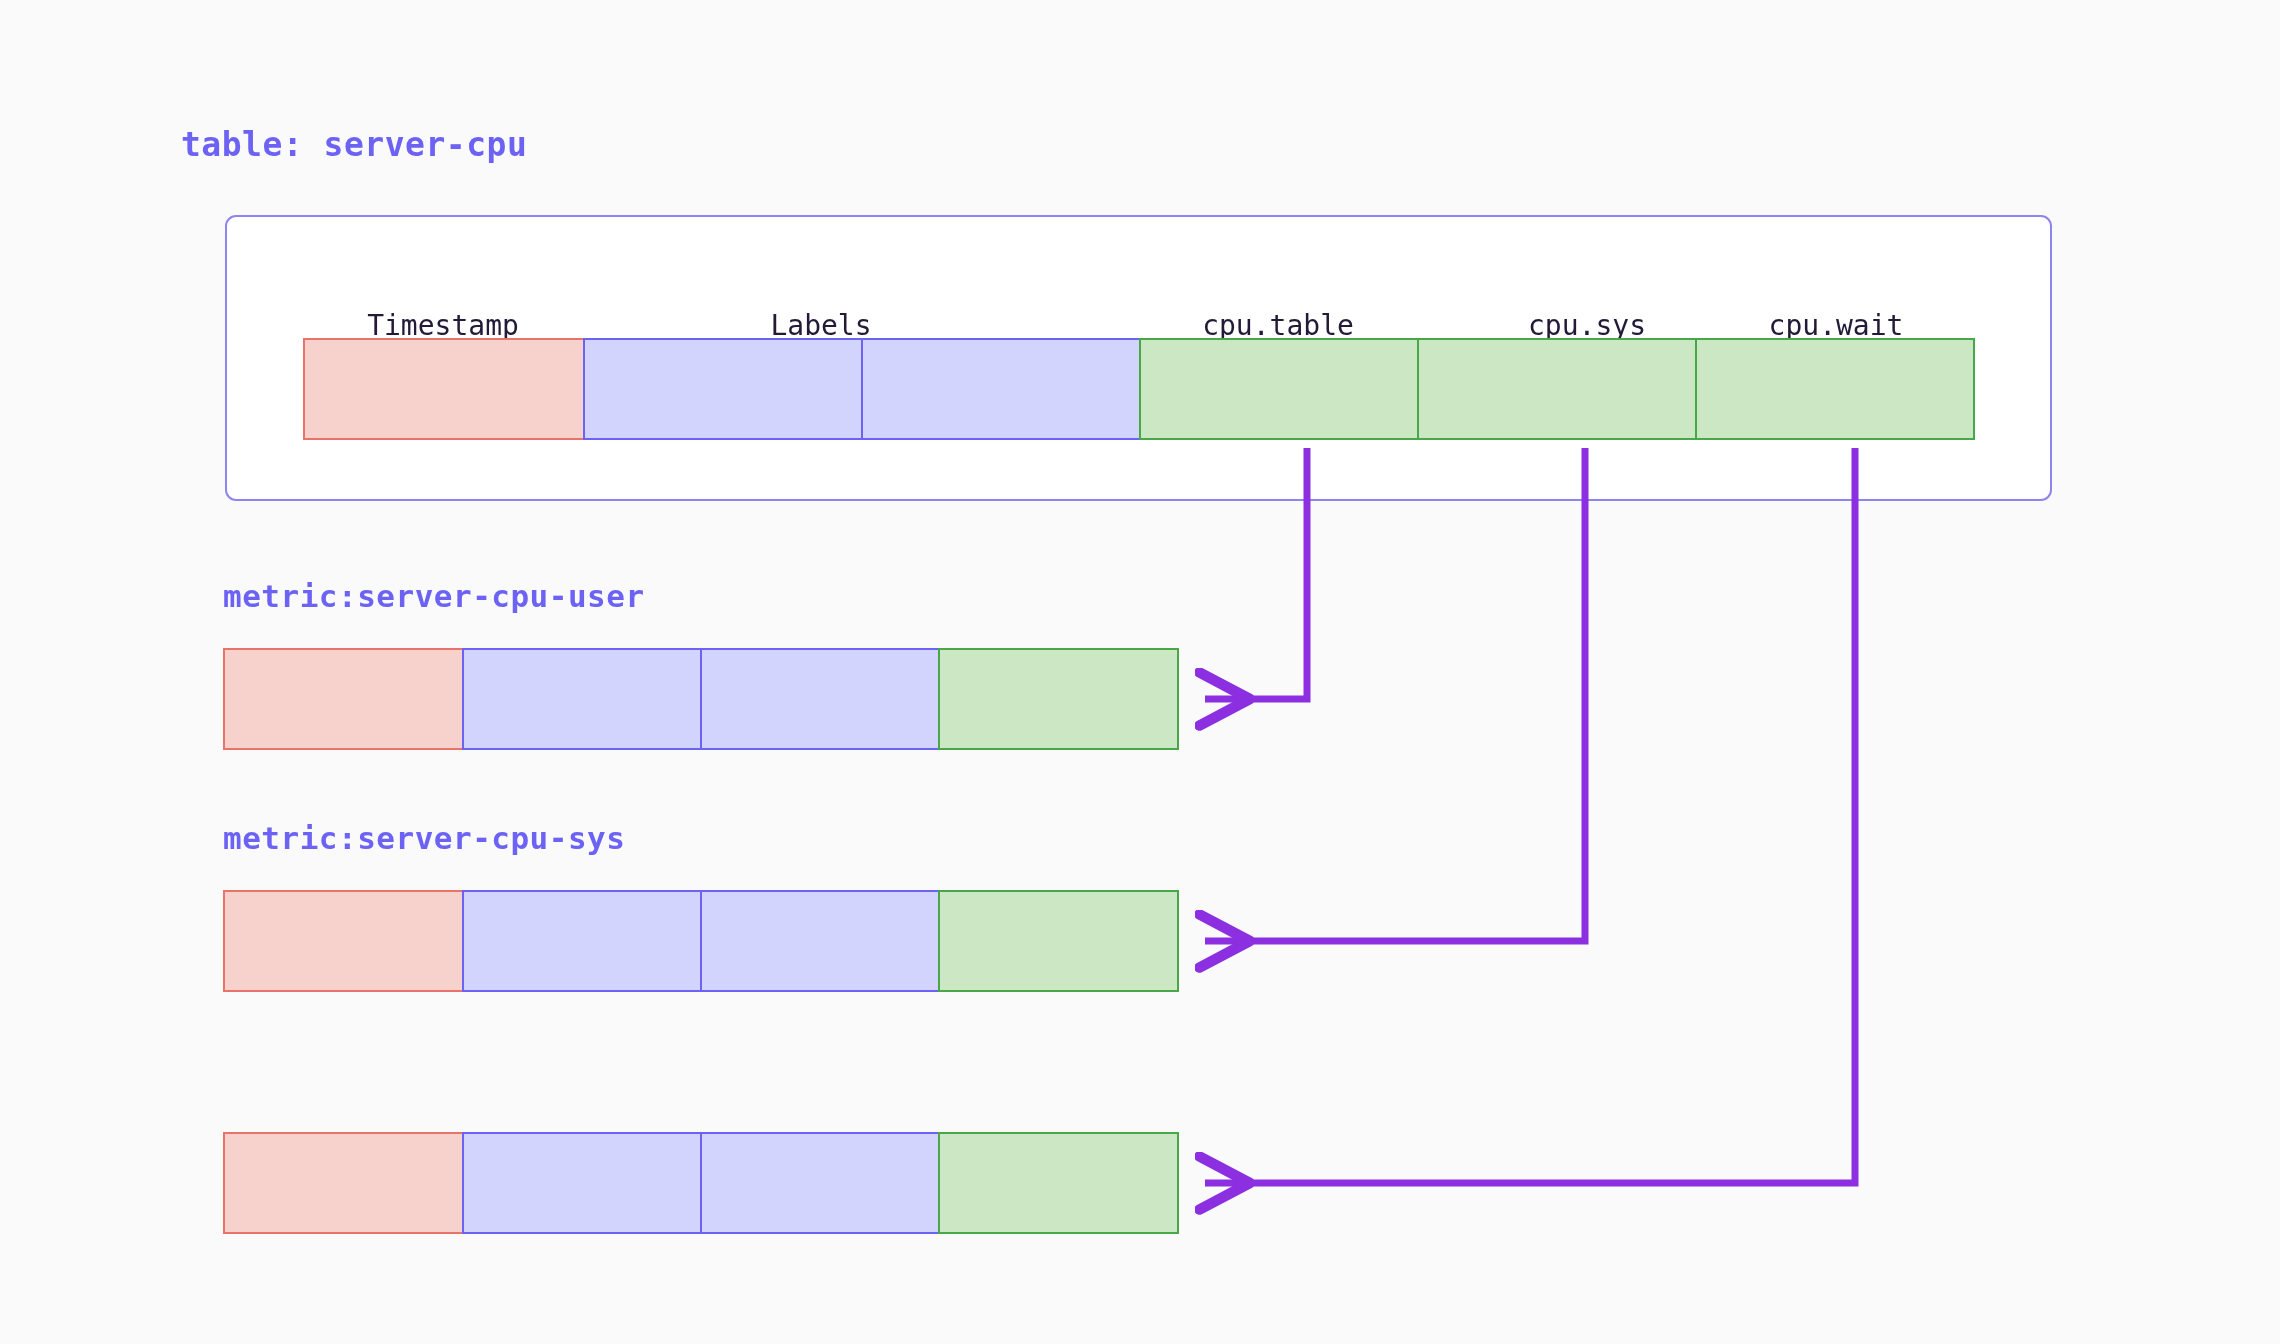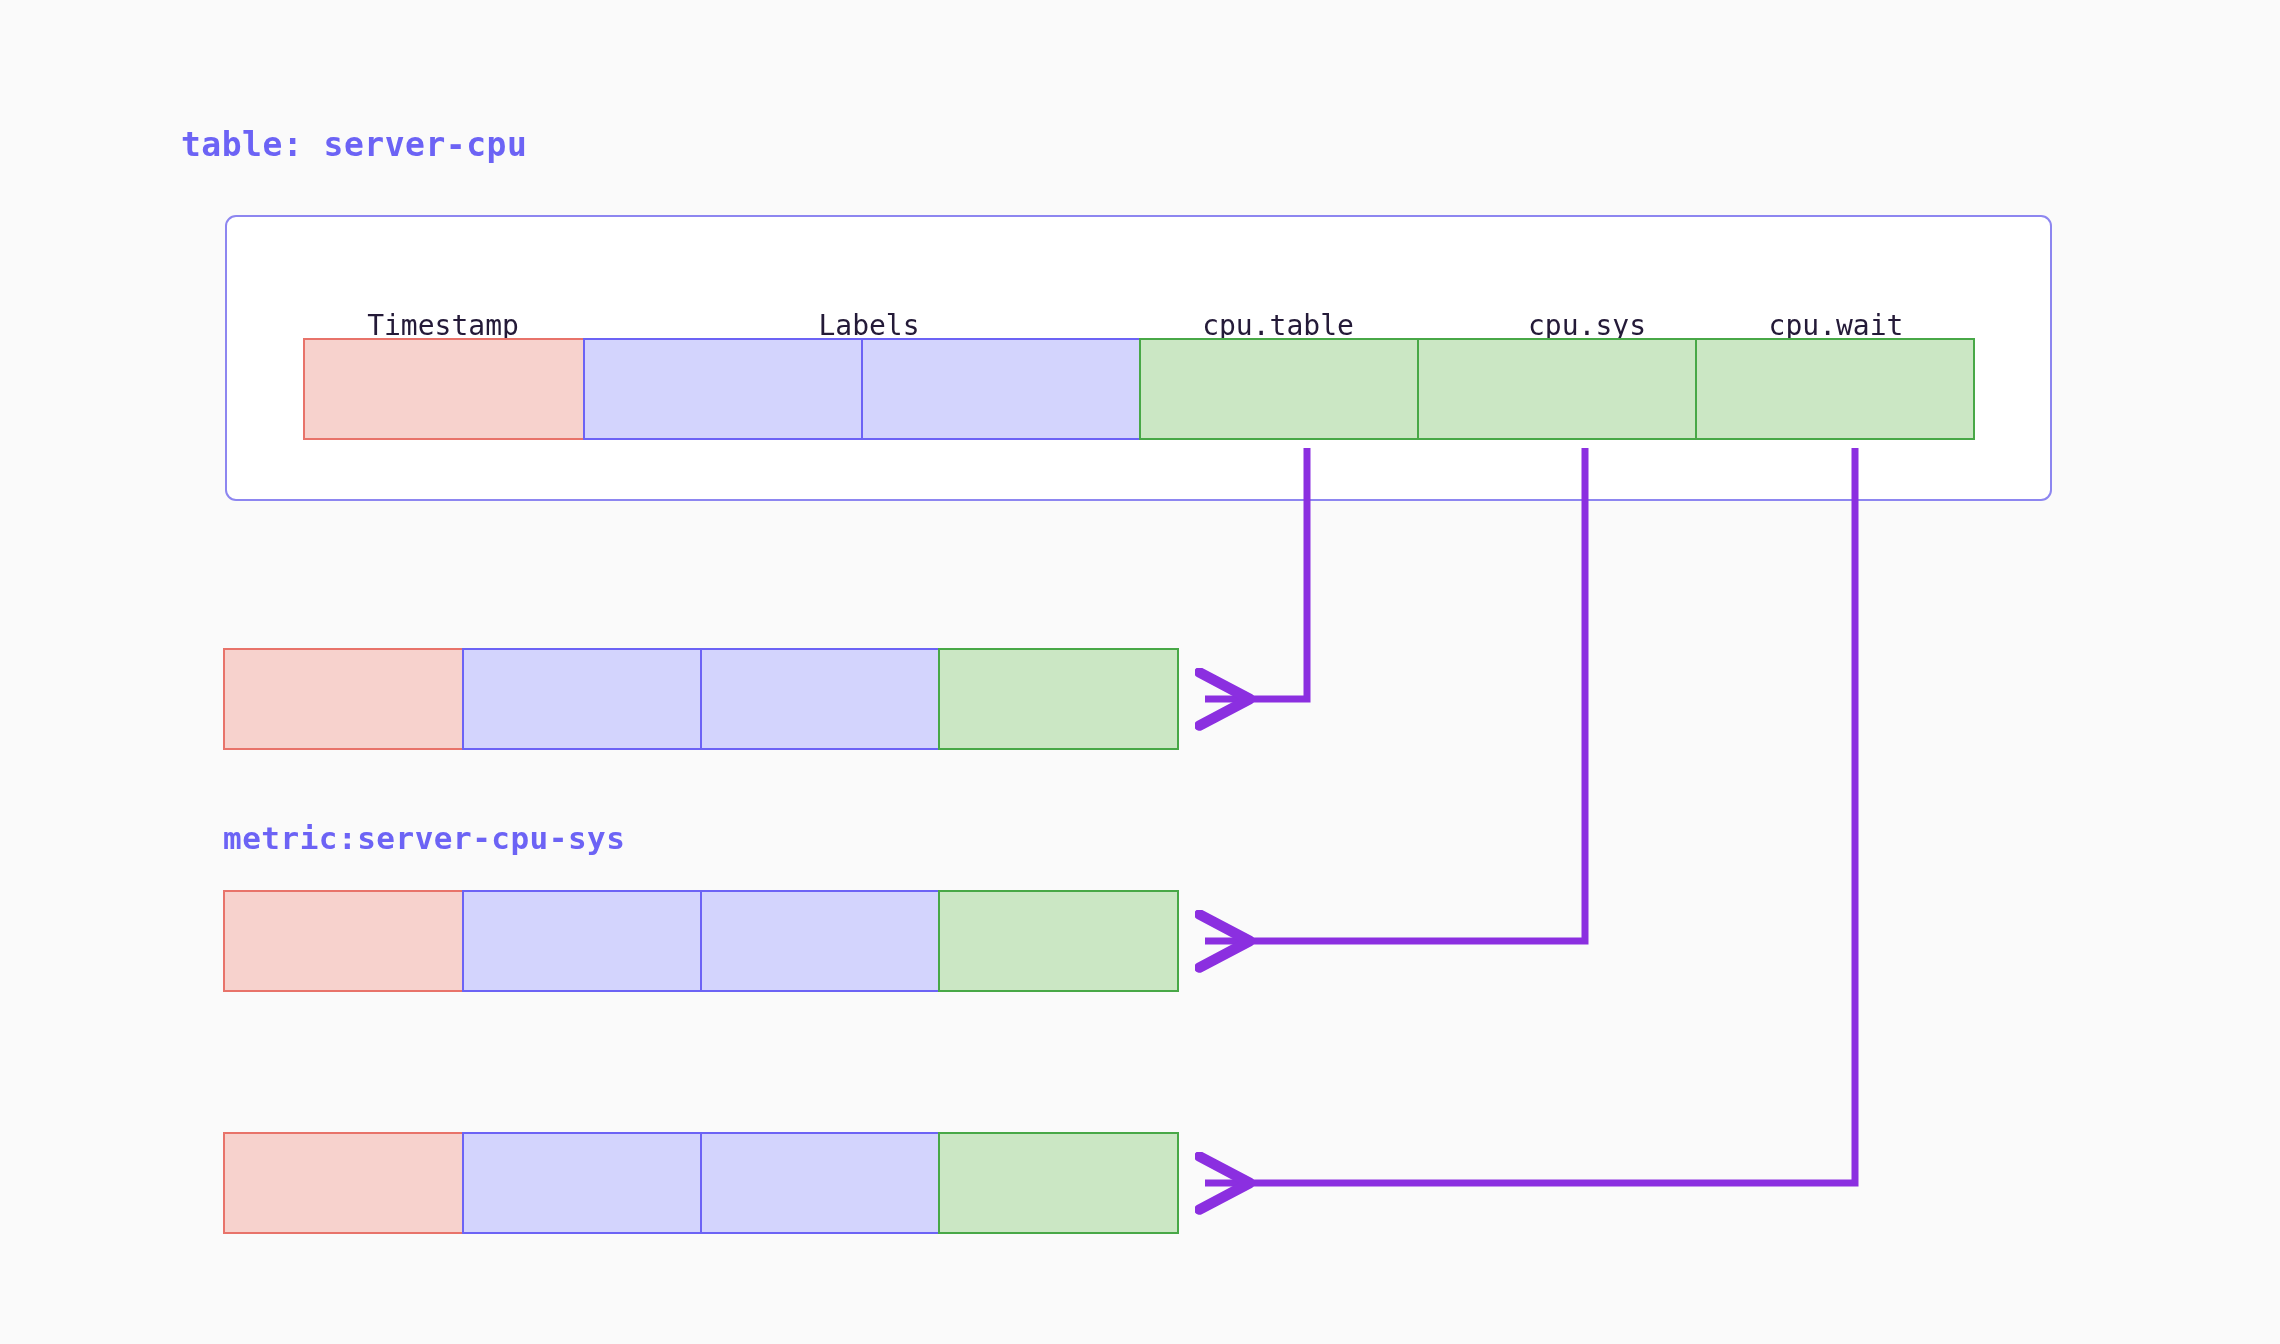--- a/index.html
+++ b/index.html
@@ -127,34 +127,35 @@
 </head>
 <body>
 
 <div id="stage">
 
   <div class="table-title">table: server-cpu</div>
 
   <div class="table-card"></div>
 
   <div class="col-header" style="left:443px;">Timestamp</div>
-  <div class="col-header" style="left:869px;">Labels</div>
+  <div class="col-header" style="left:821px;">Labels</div>
   <div class="col-header" style="left:1278px;">cpu.table</div>
   <div class="col-header" style="left:1587px;text-align:center;">cpu.sys</div>
   <div class="col-header" style="left:1836px;">cpu.wait</div>
 
   <div class="cells table-row">
     <div class="cell ts  c1"></div>
     <div class="cell lbl c2"></div>
     <div class="cell lbl c3"></div>
     <div class="cell val c4"></div>
     <div class="cell val c5"></div>
     <div class="cell val c6"></div>
   </div>
 
+  <div class="metric-title" style="left:223px; top:578px;">metric:server-cpu-user</div>
   <div class="cells metric-row" style="top:648px;">
     <div class="cell ts  c1"></div>
     <div class="cell lbl c2"></div>
     <div class="cell lbl c3"></div>
     <div class="cell val c4"></div>
   </div>
 
   <div class="metric-title" style="left:223px; top:820px;">metric:server-cpu-sys</div>
   <div class="cells metric-row" style="top:890px;">
     <div class="cell ts  c1"></div>

